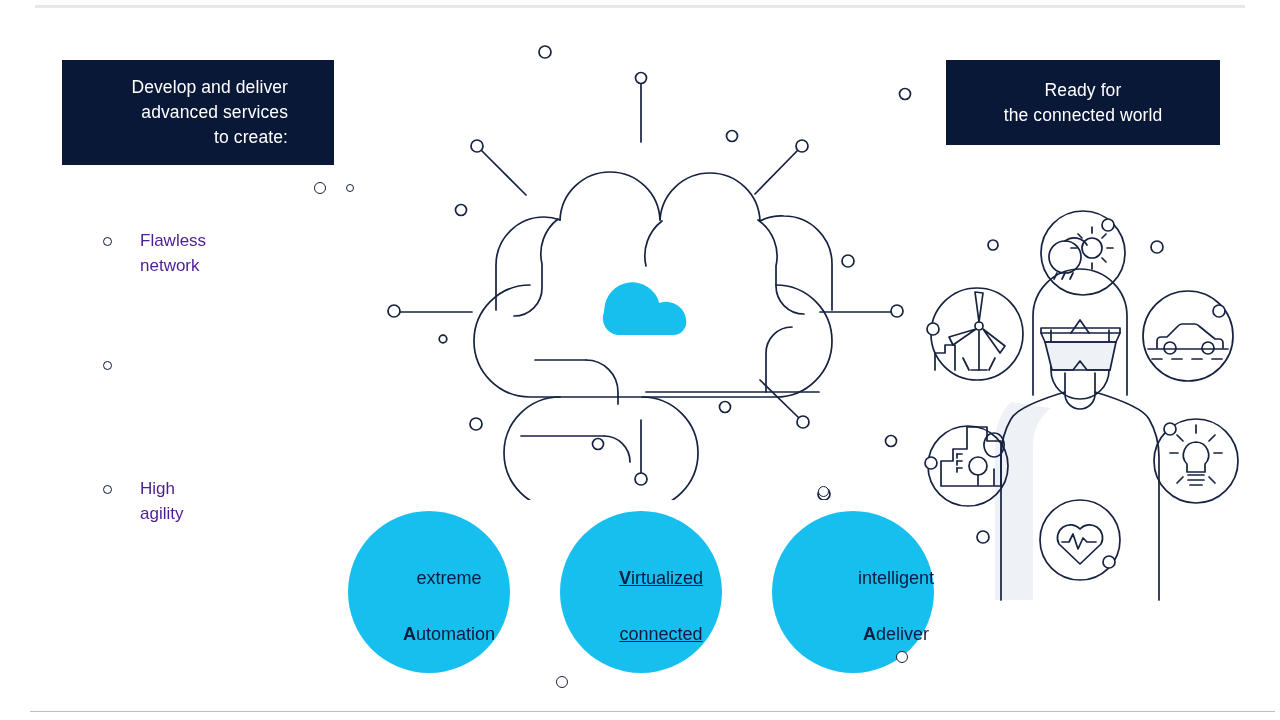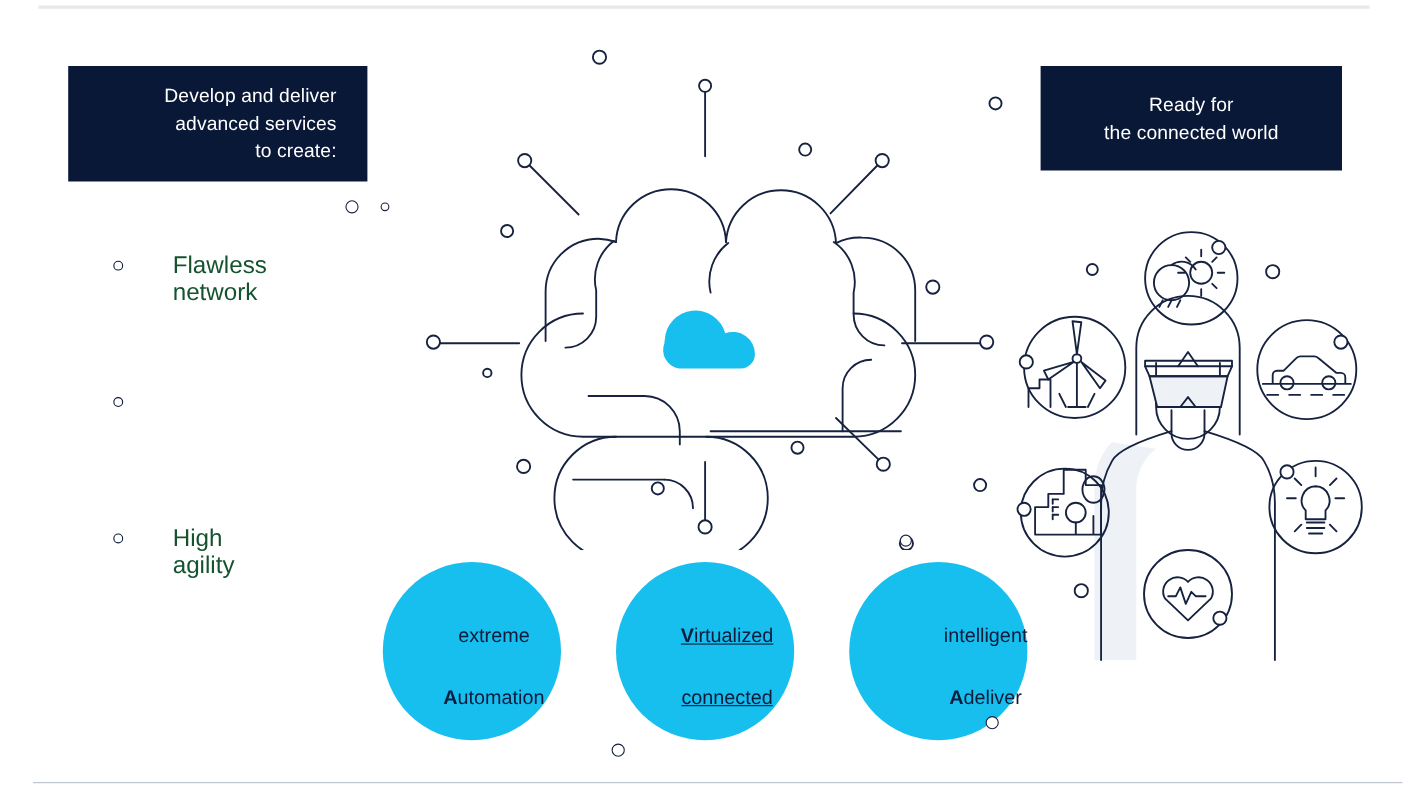--- a/index.html
+++ b/index.html
@@ -49,28 +49,28 @@
     flex-direction: column;
     justify-content: center;
     box-sizing: border-box;
   }
   .callout-left {
     left: 62px;
     top: 60px;
     width: 272px;
     height: 105px;
     align-items: flex-end;
-    padding-right: 28px;
+    padding-right: 46px;
     text-align: right;
   }
   .callout-right {
     left: 946px;
     top: 60px;
     width: 274px;
-    height: 95px;
+    height: 85px;
     align-items: center;
     text-align: center;
   }
   .callout .line {
     font-size: 17.5px;
     line-height: 25px;
     font-weight: 400;
     letter-spacing: 0.1px;
   }
 
@@ -90,25 +90,25 @@
     left: 3px;
     top: 9px;
     width: 9px;
     height: 9px;
     border: 1.6px solid #0b1c3d;
     border-radius: 50%;
     box-sizing: border-box;
   }
   .bullet-text {
     position: absolute;
-    left: 57px;
+    left: 40px;
     top: 0;
-    font-size: 22px;
+    font-size: 17px;
     line-height: 25px;
-    color: #14532d;
+    color: #4c1d95;
     white-space: pre-line;
   }
 
   
   .brain-wrap {
     position: absolute;
     left: 380px;
     top: 20px;
     width: 540px;
     height: 480px;

